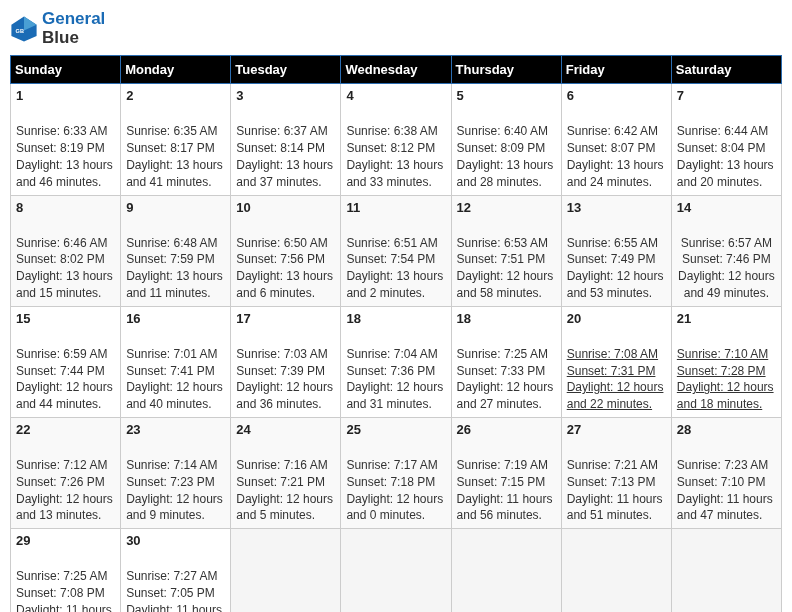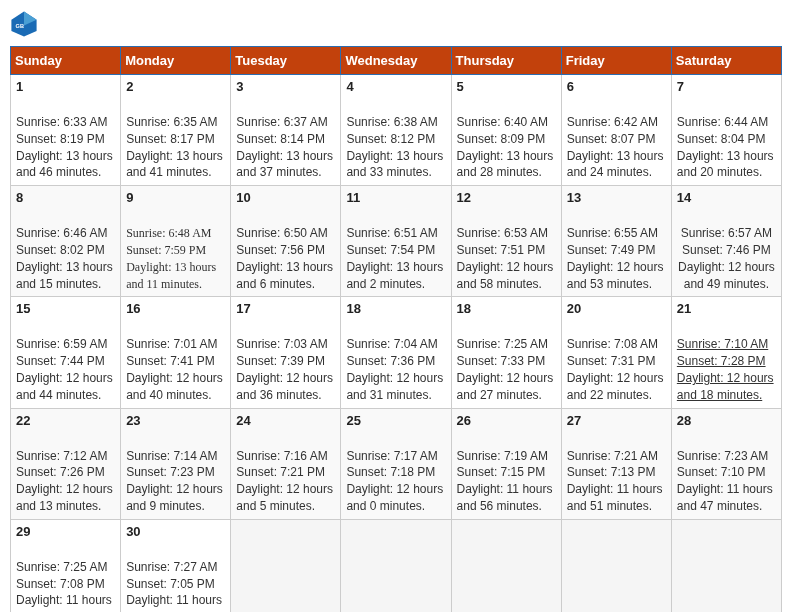--- a/index.html
+++ b/index.html
@@ -36,21 +36,21 @@
     .location {
       font-size: 14px;
       color: #555;
     }
     table {
       width: 100%;
       border-collapse: collapse;
       font-size: 11px;
     }
     th {
-      background-color: #c2410c;
+      background-color: #000000;
       color: white;
       padding: 6px 4px;
       text-align: left;
       font-size: 13px;
       font-weight: bold;
       border: 1px solid #2b6cb0;
     }
     td {
       border: 1px solid #ccc;
       padding: 4px 5px;
@@ -81,20 +81,26 @@
 </head>
 <body>
 
 <div class="header">
   <div class="logo">
     <svg class="logo-icon" viewBox="0 0 40 40">
       <polygon points="20,2 38,14 38,30 20,38 2,30 2,14" fill="#1a6bb5"></polygon>
       <polygon points="20,2 38,14 20,22" fill="#4a9fd4"></polygon>
       <text x="8" y="26" fill="white" font-size="8" font-weight="bold">GB</text>
     </svg>
+    <div>
+      <div style="font-size:17px;font-weight:bold;color:#333;line-height:1.1;">
+        <span style="color:#1a6bb5;">General</span>
+      </div>
+      <div style="font-size:17px;font-weight:bold;color:#333;line-height:1.1;">Blue</div>
+    </div>
   </div>
   <div class="title-section">
     <div class="month-title"></div>
     <div class="location"></div>
   </div>
 </div>
 
 <table>
   <thead>
     <tr>
@@ -162,21 +168,21 @@
       <tr>
         <td>
           <div class="day-num">8</div>
           <div class="day-info" style="white-space: pre-line;">Sunrise: 6:46 AM
 Sunset: 8:02 PM
 Daylight: 13 hours
 and 15 minutes.</div>
         </td>
         <td>
           <div class="day-num">9</div>
-          <div class="day-info" style="white-space: pre-line; font-family: Liberation Serif, serif;">Sunrise: 6:48 AM
+          <div class="day-info" style="white-space: pre-line;">Sunrise: 6:48 AM
 Sunset: 7:59 PM
 Daylight: 13 hours
 and 11 minutes.</div>
         </td>
         <td>
           <div class="day-num">10</div>
           <div class="day-info" style="white-space: pre-line;">Sunrise: 6:50 AM
 Sunset: 7:56 PM
 Daylight: 13 hours
 and 6 minutes.</div>
@@ -241,21 +247,21 @@
         </td>
         <td>
           <div class="day-num">18</div>
           <div class="day-info" style="white-space: pre-line;">Sunrise: 7:25 AM
 Sunset: 7:33 PM
 Daylight: 12 hours
 and 27 minutes.</div>
         </td>
         <td>
           <div class="day-num">20</div>
-          <div class="day-info" style="white-space: pre-line;">Sunrise: 7:08 AM
+          <div class="day-info" style="white-space: pre-line; text-decoration: underline;">Sunrise: 7:08 AM
 Sunset: 7:31 PM
 Daylight: 12 hours
 and 22 minutes.</div>
         </td>
         <td>
           <div class="day-num">21</div>
           <div class="day-info" style="white-space: pre-line; text-decoration: underline;">Sunrise: 7:10 AM
 Sunset: 7:28 PM
 Daylight: 12 hours
 and 18 minutes.</div>

